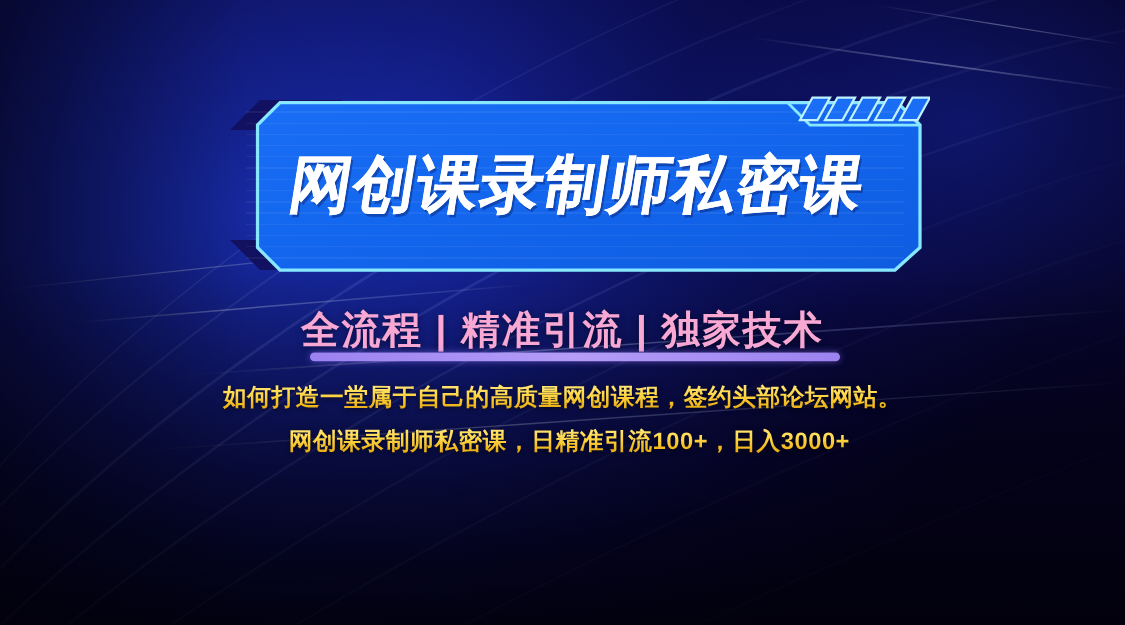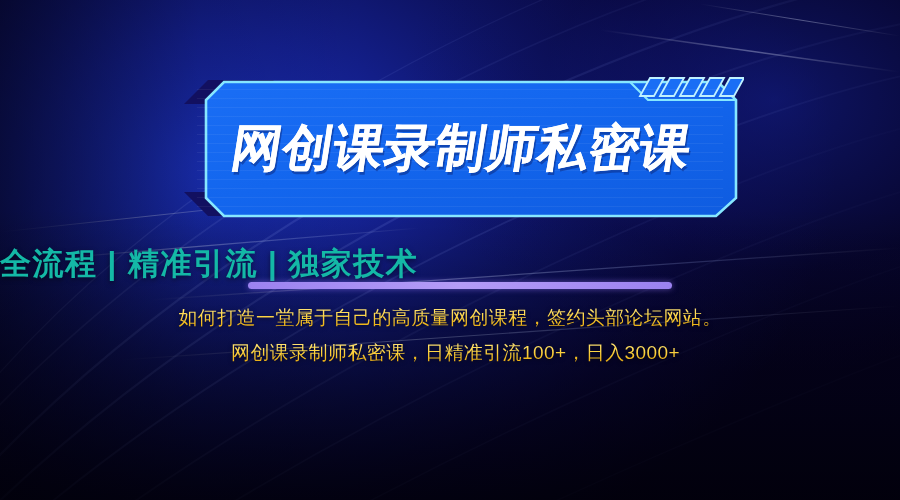--- a/index.html
+++ b/index.html
@@ -84,21 +84,22 @@
   .banner-title span {
     display: inline-block;
     transform: skewX(-9deg);
   }
 
   
   .subtitle {
     position: absolute;
     left: 0; right: 0;
     top: 243px;
-    color: #14b8a6;
+    text-align: center;
+    color: #f9a8d4;
     font-size: 31px;
     font-weight: 700;
     letter-spacing: 1.5px;
     white-space: nowrap;
     text-shadow: 0 2px 5px rgba(0,0,0,0.5);
   }
   .subtitle-bar {
     position: absolute;
     left: 248px;
     top: 282px;
@@ -108,21 +109,21 @@
     background: linear-gradient(to right, #9b82f0 0%, #b49cf7 50%, #9b82f0 100%);
     box-shadow: 0 0 6px rgba(150,120,250,0.55);
   }
 
   
   .bodyline {
     position: absolute;
     left: 0; right: 0;
     text-align: center;
     font-size: 19px;
-    font-weight: 400;
+    font-weight: 700;
     letter-spacing: 0.4px;
     white-space: nowrap;
     background: linear-gradient(to bottom, #ffe98a 0%, #ffd84a 40%, #f0b91c 72%, #d9990d 100%);
     -webkit-background-clip: text;
     background-clip: text;
     color: transparent;
     -webkit-text-fill-color: transparent;
     filter: drop-shadow(0 1px 2px rgba(0,0,0,0.6));
   }
   .bodyline-1 { top: 305px; }

